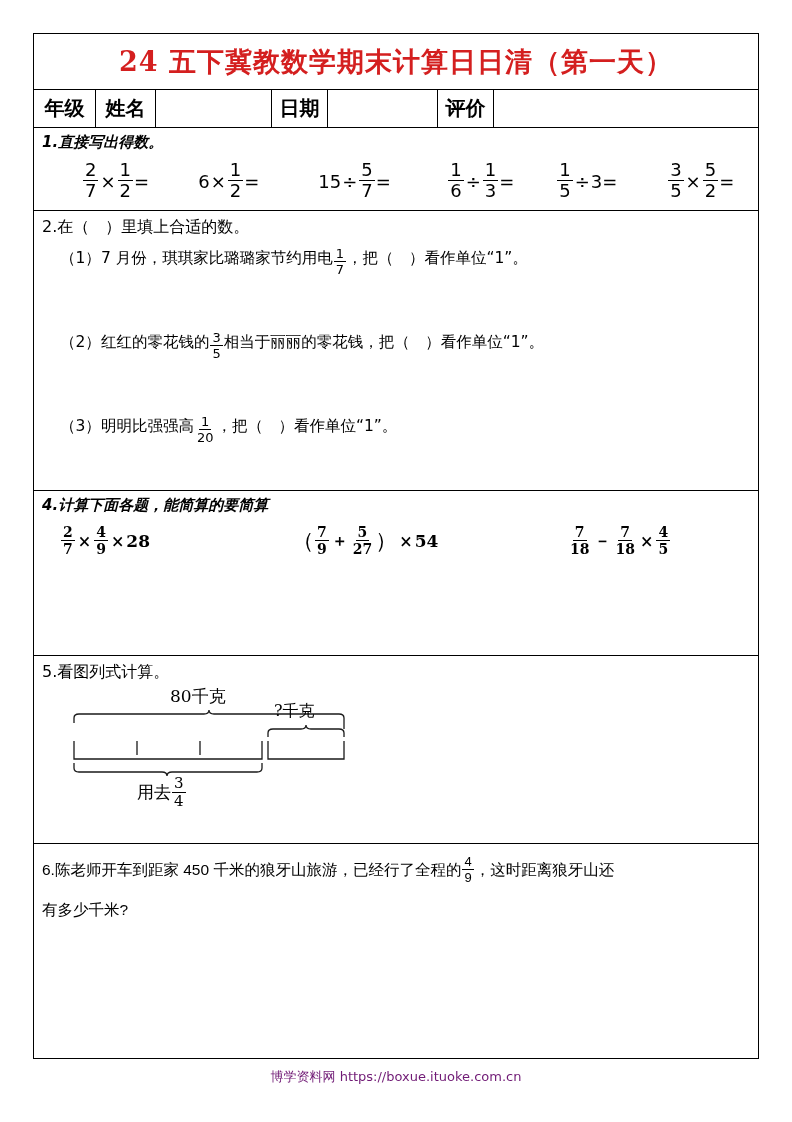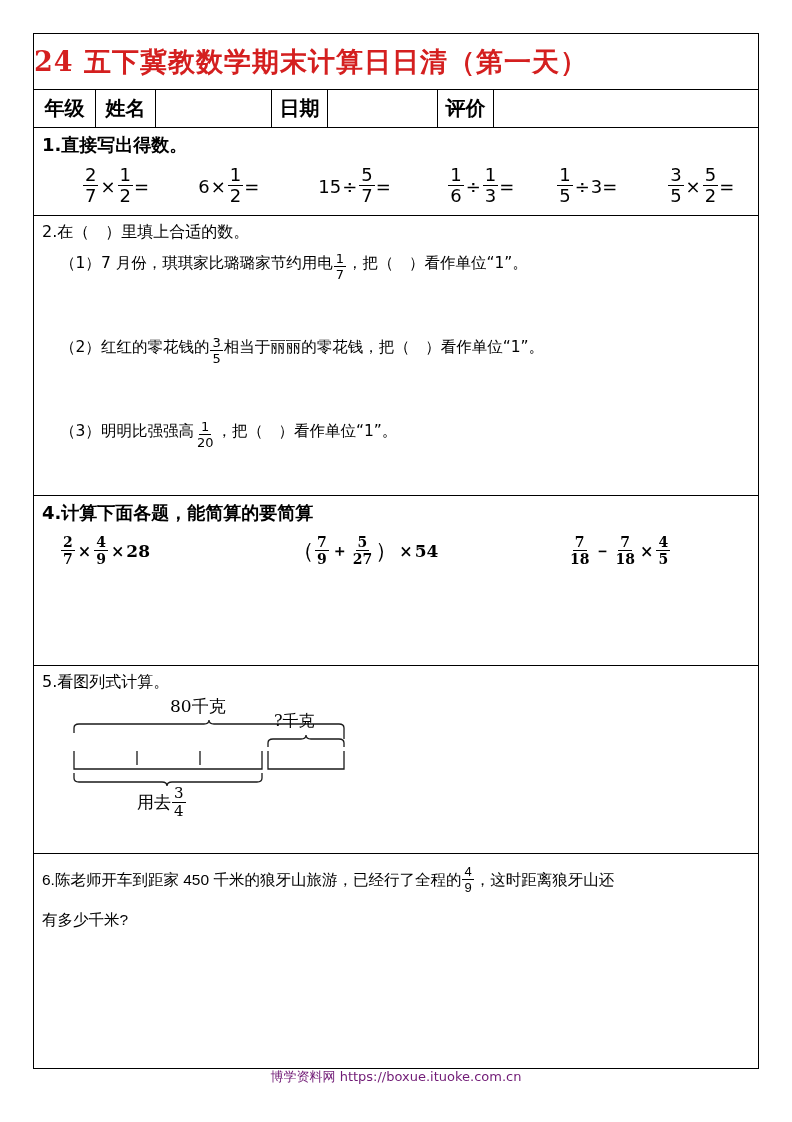--- a/index.html
+++ b/index.html
@@ -34,21 +34,21 @@
 
   .row-divider {
     border-bottom: 1.4px solid #000;
   }
 
   
   .title-cell {
     height: 55px;
     display: flex;
     align-items: center;
-    justify-content: flex-start;
+    justify-content: center;
   }
   .title-text {
     color: #d41f1f;
     font-family: "DejaVu Serif", "Liberation Serif", serif;
     font-weight: bold;
     font-size: 27px;
     letter-spacing: 1px;
     white-space: nowrap;
   }
 
@@ -80,23 +80,24 @@
   .c-evalval { flex: 1; }
 
   
   .section {
     position: relative;
     box-sizing: border-box;
   }
   .q-head {
     font-family: "DejaVu Sans", "Liberation Sans", sans-serif;
     font-weight: bold;
-    font-size: 18px;
+    font-size: 15px;
     padding: 5px 0 0 8px;
     white-space: nowrap;
+    font-style: italic;
   }
   .q-head-light {
     font-family: "DejaVu Sans", "Liberation Sans", sans-serif;
     font-weight: normal;
     font-size: 16px;
     padding: 6px 0 0 8px;
     white-space: nowrap;
   }
 
   

